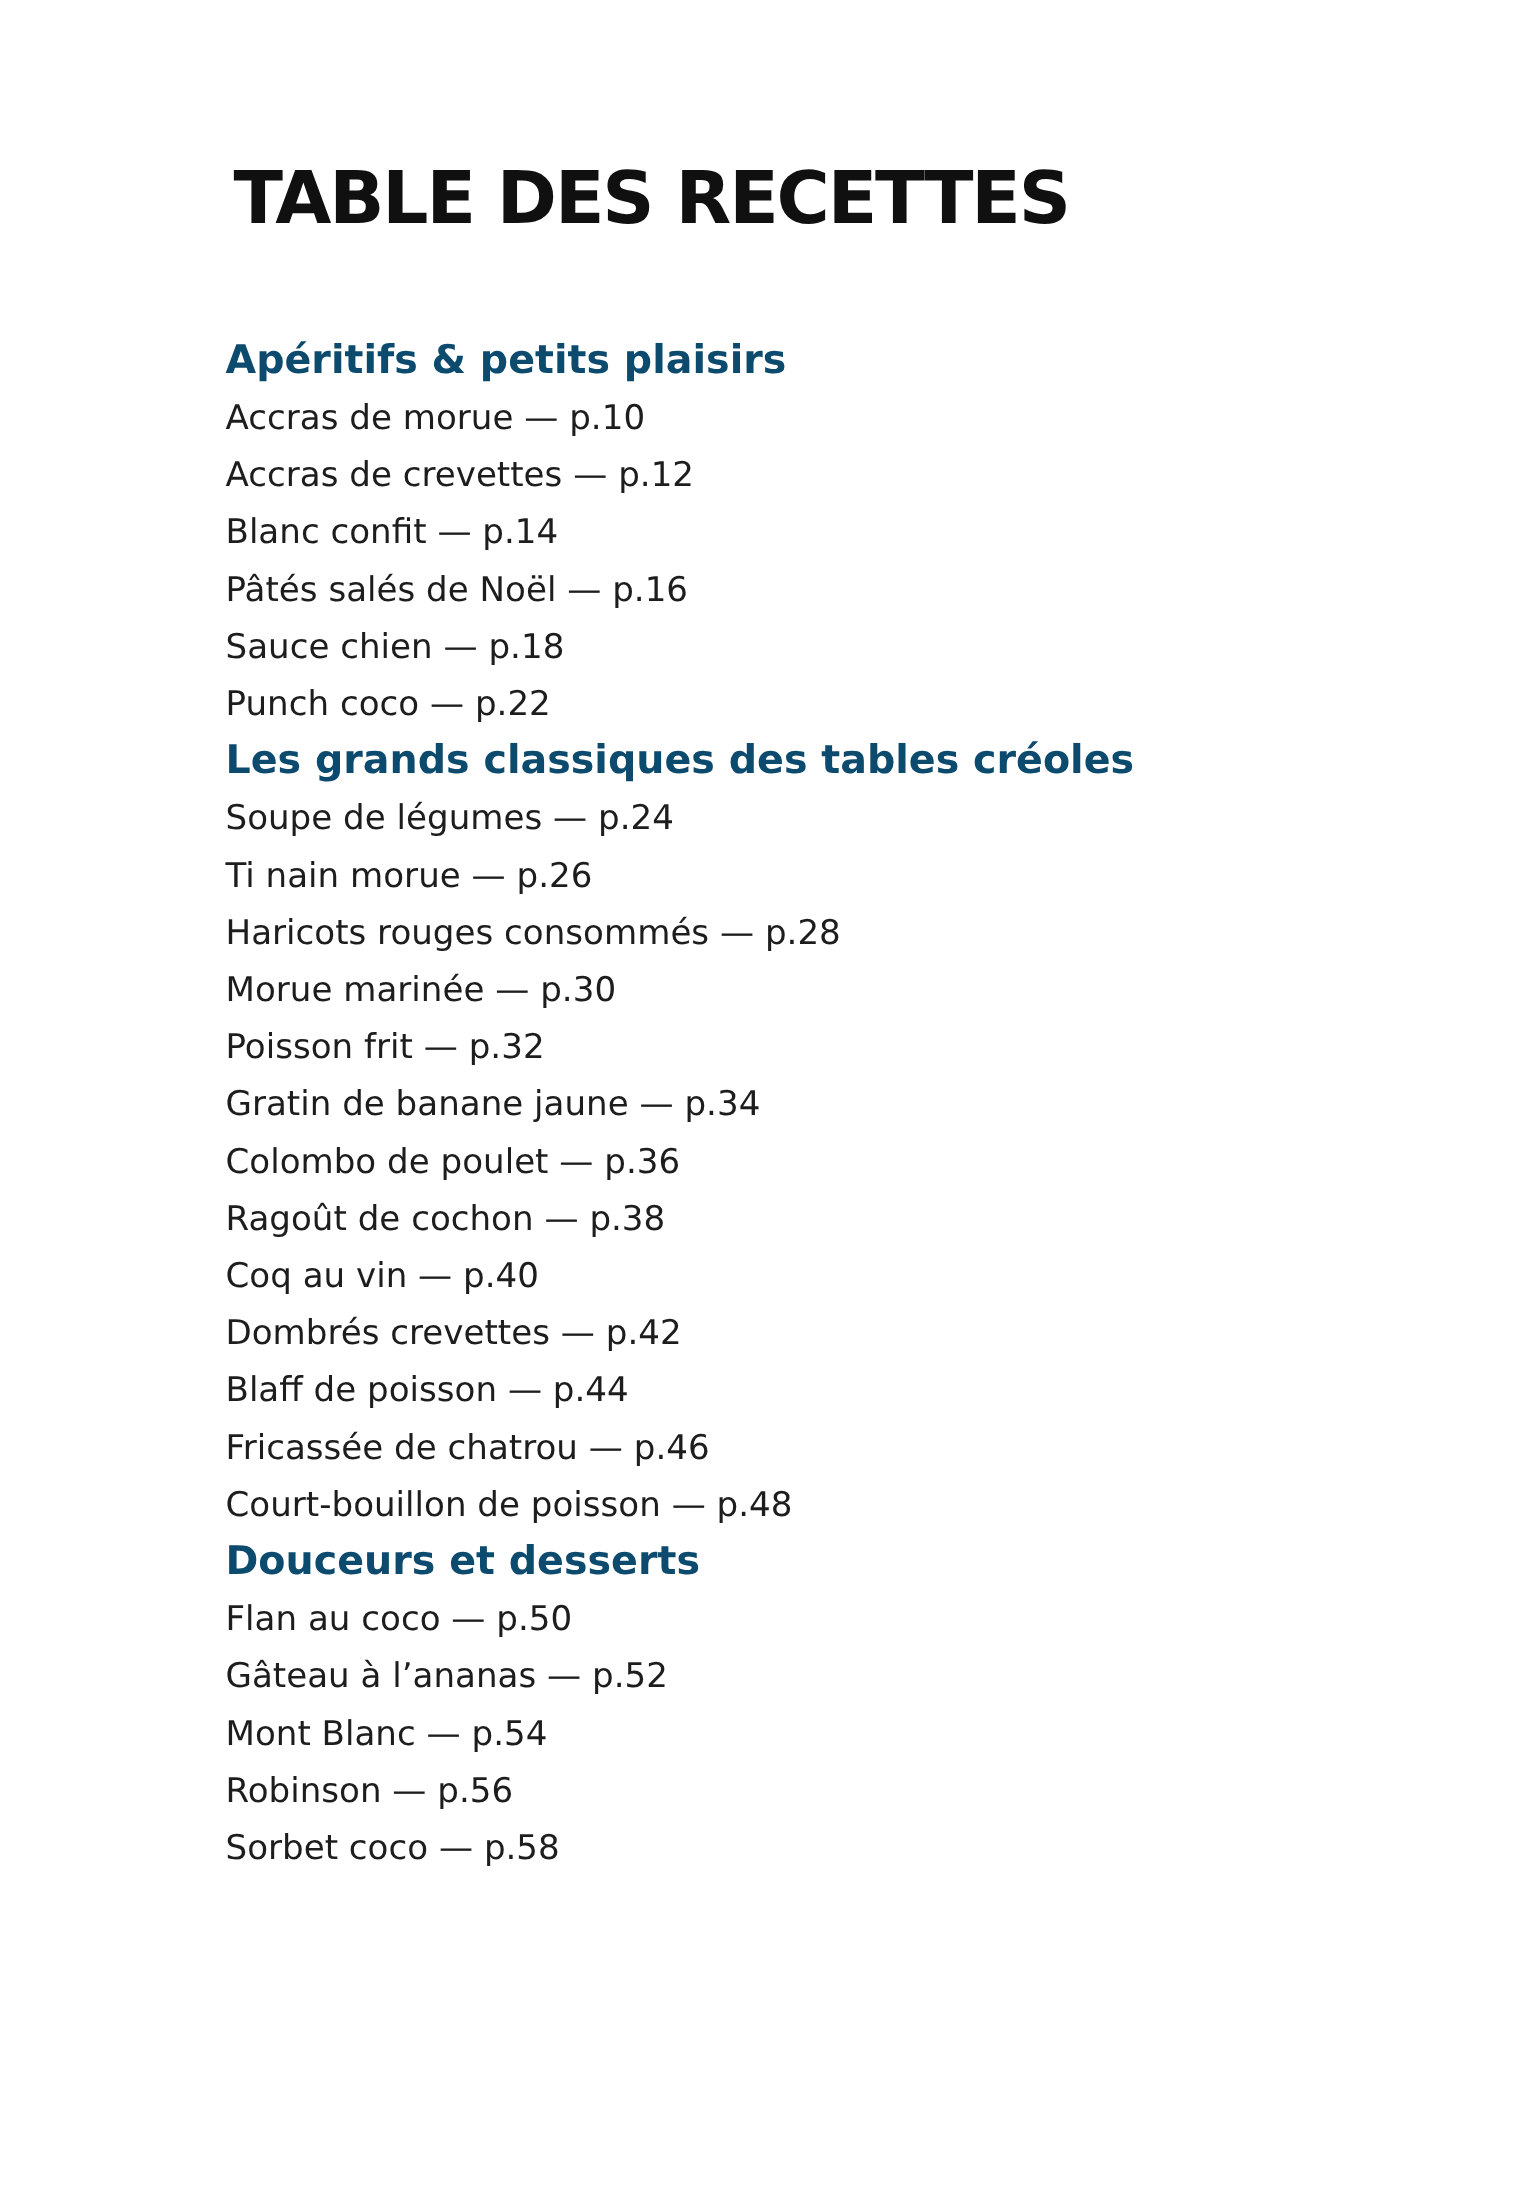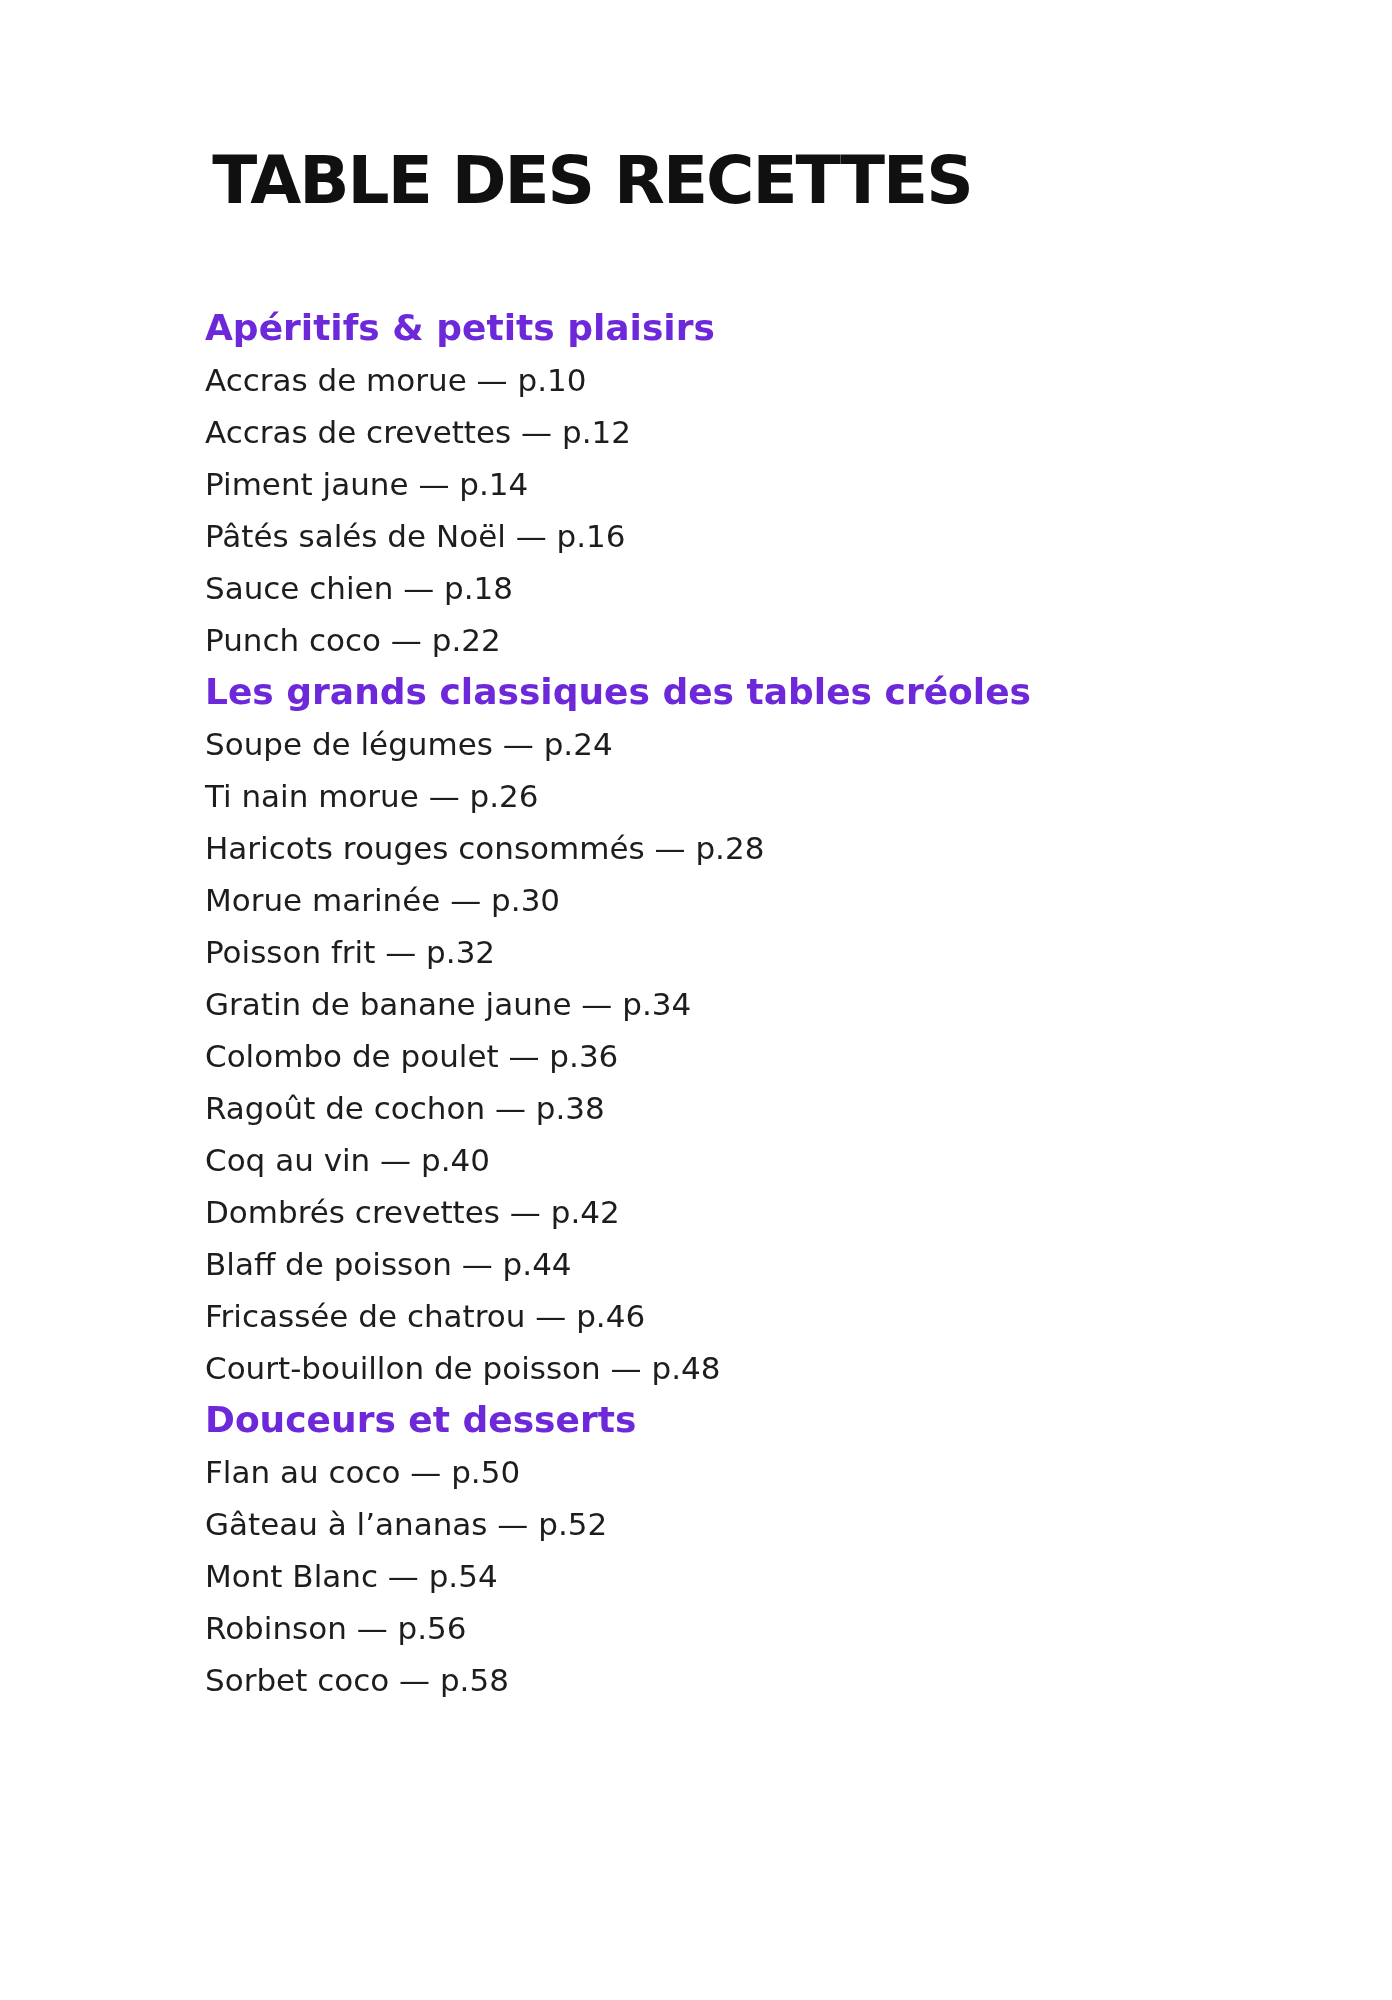--- a/index.html
+++ b/index.html
@@ -32,41 +32,41 @@
   .section {
   }
   .content .section:first-child {
     margin-top: 88px;
   }
   .section-heading {
     margin: 0;
     font-size: 36px;
     line-height: 52px;
     font-weight: 700;
-    color: #6d28d9;
+    color: #0c4a6e;
   }
   .toc-item {
     font-size: 31px;
     line-height: 52px;
     font-weight: 400;
     color: #1d1d1d;
     white-space: nowrap;
   }
 </style>
 </head>
 <body>
 
 <main class="page">
   <h1 class="title">TABLE DES RECETTES</h1>
   <div class="content">
       <section class="section">
         <h2 class="section-heading">Apéritifs &amp; petits plaisirs</h2>
         <div class="toc-item"><span>Accras de morue</span><span> — </span><span>p.10</span></div>
         <div class="toc-item"><span>Accras de crevettes</span><span> — </span><span>p.12</span></div>
-        <div class="toc-item"><span>Piment jaune</span><span> — </span><span>p.14</span></div>
+        <div class="toc-item"><span>Blanc confit</span><span> — </span><span>p.14</span></div>
         <div class="toc-item"><span>Pâtés salés de Noël</span><span> — </span><span>p.16</span></div>
         <div class="toc-item"><span>Sauce chien</span><span> — </span><span>p.18</span></div>
         <div class="toc-item"><span>Punch coco</span><span> — </span><span>p.22</span></div>
       </section>
       <section class="section">
         <h2 class="section-heading">Les grands classiques des tables créoles</h2>
         <div class="toc-item"><span>Soupe de légumes</span><span> — </span><span>p.24</span></div>
         <div class="toc-item"><span>Ti nain morue</span><span> — </span><span>p.26</span></div>
         <div class="toc-item"><span>Haricots rouges consommés</span><span> — </span><span>p.28</span></div>
         <div class="toc-item"><span>Morue marinée</span><span> — </span><span>p.30</span></div>

